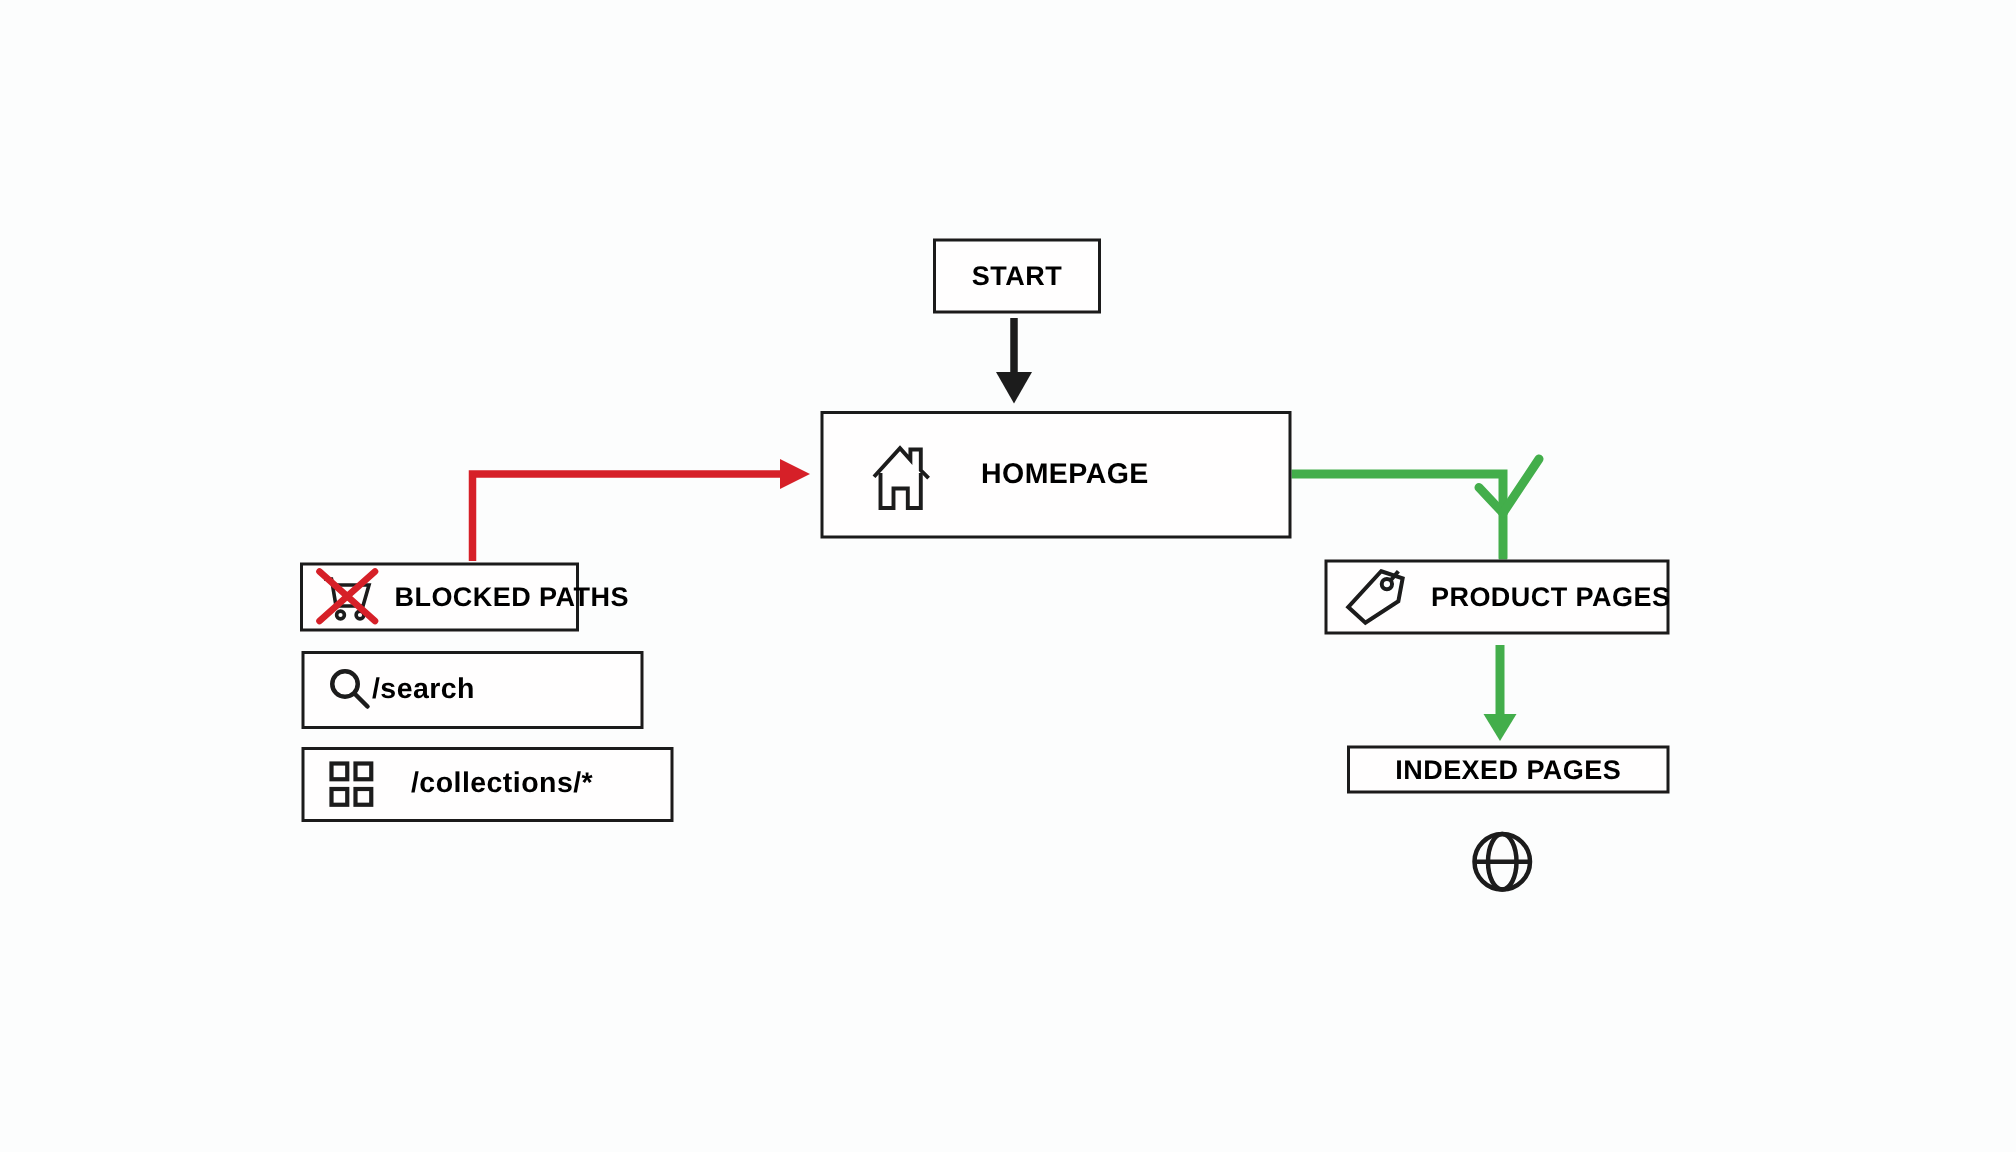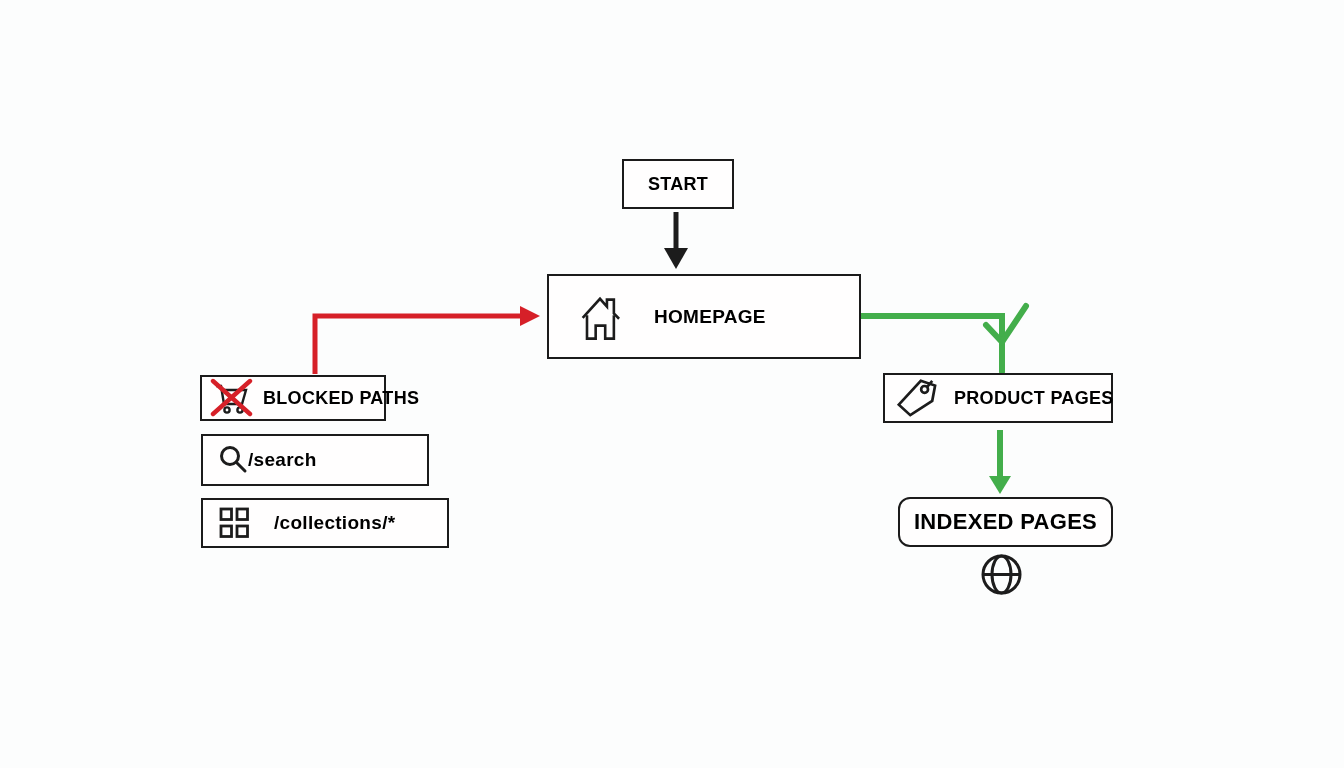--- a/index.html
+++ b/index.html
@@ -26,21 +26,21 @@
   .node.center{justify-content:center;}
   .icon{flex:0 0 auto;display:flex;align-items:center;justify-content:center;}
   svg{display:block;}
   
   #start-node{left:622px;top:159px;width:112px;height:50px;border-width:2.5px;font-size:18px;}
   #homepage-node{left:547px;top:274px;width:314px;height:85px;border-width:2.5px;font-size:19px;padding-left:27px;gap:30px;}
   #blocked-node{left:200px;top:375px;width:186px;height:46px;font-size:18px;padding-left:8px;gap:9px;}
   #search-node{left:201px;top:434px;width:228px;height:52px;font-size:19px;padding-left:15px;}
   #collections-node{left:201px;top:498px;width:248px;height:50px;font-size:19px;padding-left:16px;gap:24px;}
   #product-node{left:883px;top:373px;width:230px;height:50px;font-size:18px;padding-left:10px;gap:17px;}
-  #indexed-node{left:898px;top:497px;width:215px;height:50px;font-size:22px;border-radius:12px;}
+  #indexed-node{left:898px;top:497px;width:215px;height:32px;font-size:18px;}
   #edges-layer{position:absolute;left:0;top:0;}
   #globe{position:absolute;left:980px;top:553px;}
 </style>
 </head>
 <body>
 
 <div id="canvas">
 
   <svg id="edges-layer" width="1344" height="768" viewBox="0 0 1344 768">
 

